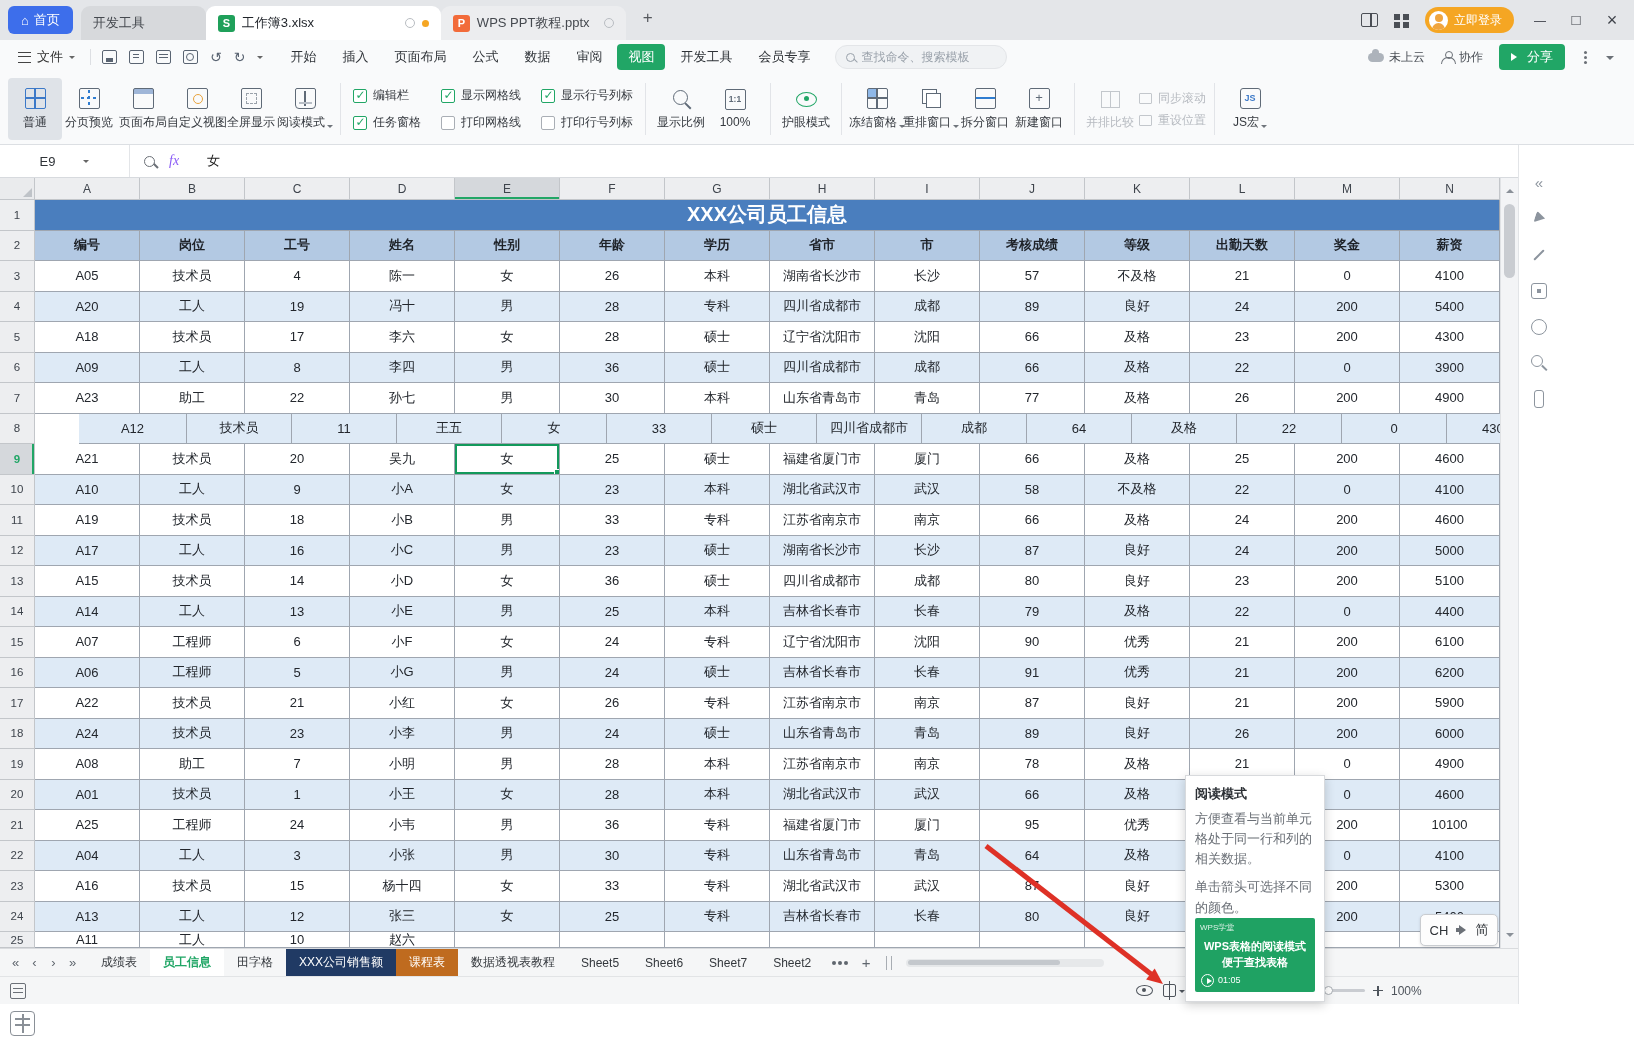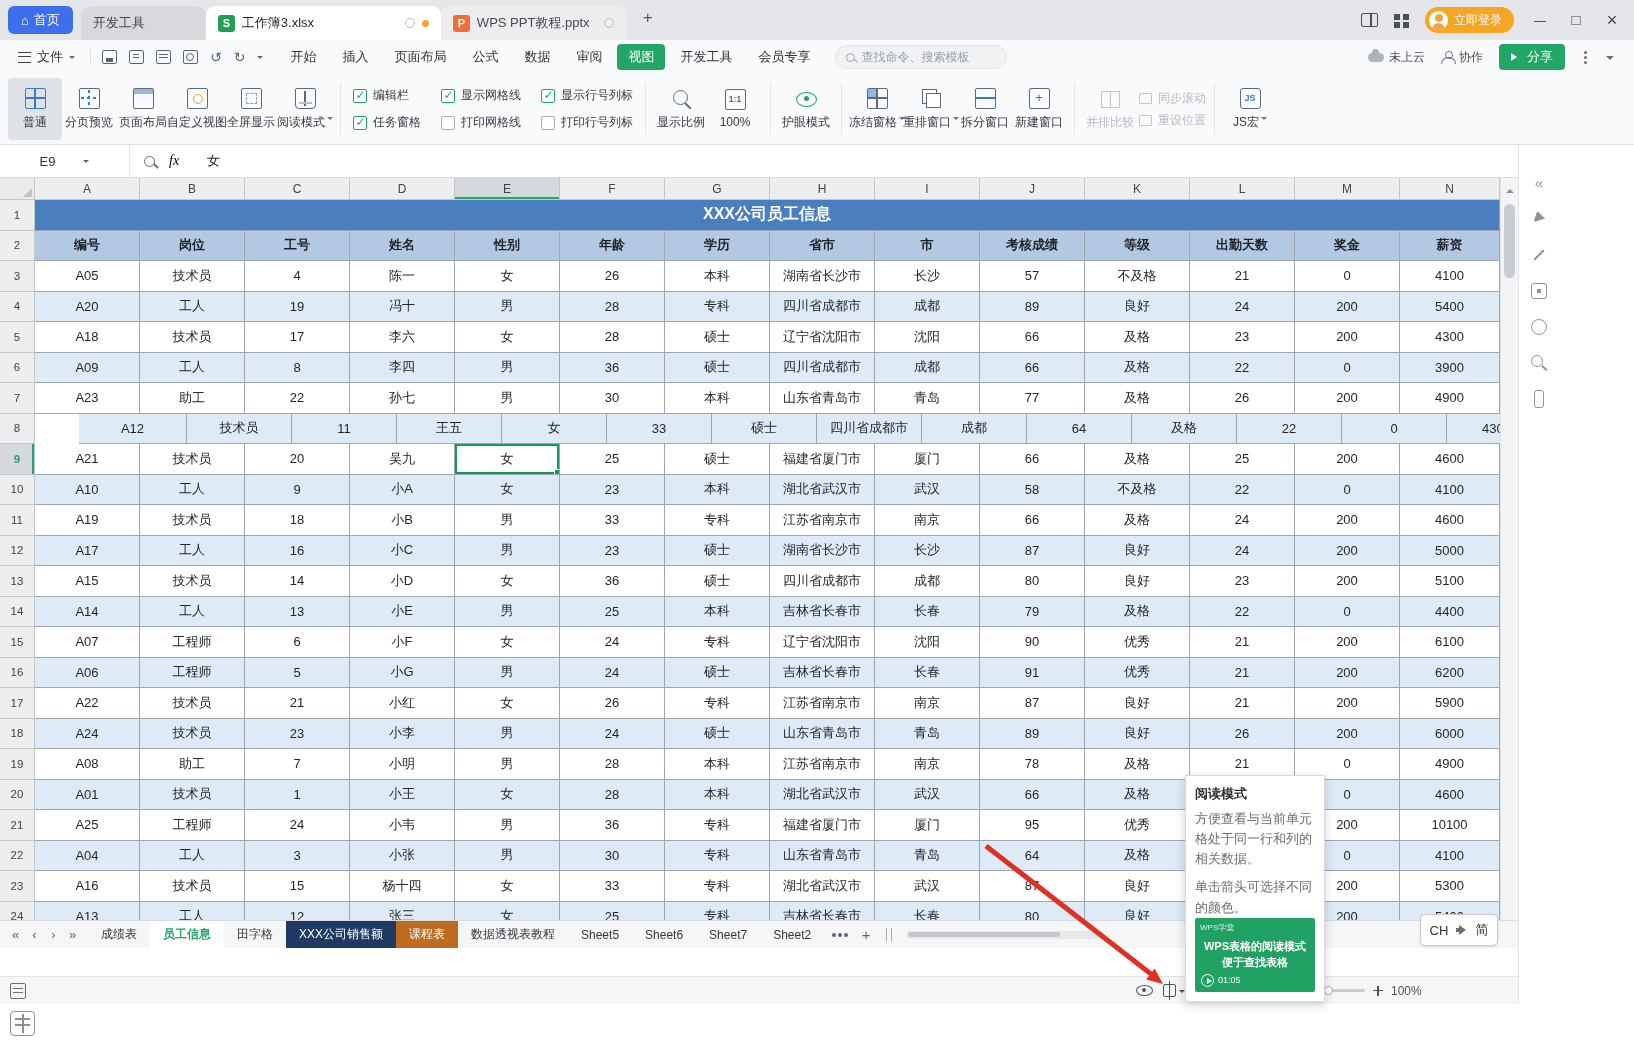--- a/index.html
+++ b/index.html
@@ -73,21 +73,21 @@
   .share-ic{width:0;height:0;border:4px solid transparent;border-left:6px solid #fff}
   .mdots{width:3px;height:3px;background:#6B7077;border-radius:50%;box-shadow:0 -5px #6B7077,0 5px #6B7077;margin:0 3px}
   .mcollapse{width:0;height:0;border:4.5px solid transparent;border-top-color:#6B7077;margin-top:5px}
 
   
   .ribbon{position:absolute;top:74px;left:0;right:0;height:71px;background:#F9FAFB;border-bottom:1px solid #DCDFE3;display:flex;align-items:center;padding:0 8px}
   .rgroup{display:flex;align-items:center;height:100%}
   .rbtn{width:54px;height:62px;display:flex;flex-direction:column;align-items:center;justify-content:center;gap:5px;border-radius:4px;font-size:12px;color:#35393F;flex:none}
   .rbtn.act{background:#DFE3E8}
   .rbtn.dis{color:#B6BAC0}
-  .rlbl{display:flex;align-items:flex-start;gap:2px;white-space:nowrap}
+  .rlbl{display:flex;align-items:flex-end;gap:2px;white-space:nowrap}
   .dd{width:0;height:0;border:3px solid transparent;border-top-color:#70757C;margin-top:3px}
   .rdiv{width:1px;height:52px;background:#E2E4E8;margin:0 8px;flex:none}
   .cbgrid{display:grid;grid-template-rows:repeat(2,auto);grid-auto-flow:column;gap:10px 20px;padding:0 4px}
   .cbitem{display:flex;align-items:center;gap:6px;font-size:12px;color:#35393F;white-space:nowrap}
   .cb{width:14px;height:14px;border:1.3px solid #A9AEB5;border-radius:2px;background:#fff;position:relative;flex:none}
   .cb.on{border-color:var(--green)}
   .cb.on::before{content:"✓";position:absolute;left:1.5px;top:-2px;color:var(--green);font-size:12px;font-weight:bold}
   .dis-stack{display:flex;flex-direction:column;justify-content:center;gap:5px;margin-left:2px}
   .dsrow{display:flex;gap:6px;align-items:center;font-size:12px;color:#B6BAC0;white-space:nowrap}
   .dsico{width:13px;height:11px;border:1.3px solid #C3C7CC;border-radius:1px;flex:none}
@@ -127,38 +127,38 @@
   .ic-pairwin::after{content:"";position:absolute;right:1px;top:3px;width:8px;height:15px;border:1.5px solid #C3C7CC}
   .ic-js{border:1.5px solid var(--gray);border-radius:3px}
   .ic-js::before{content:"JS";position:absolute;left:0;right:0;top:4px;text-align:center;font-weight:bold;font-size:9px;color:#3C79C8}
 
   
   .fbar{position:absolute;top:145px;left:0;width:1518px;height:33px;background:#fff;border-bottom:1px solid #D7DADE;display:flex;align-items:center}
   .namebox{width:130px;height:100%;border-right:1px solid #E3E5E8;display:flex;align-items:center;justify-content:center;gap:28px;font-size:13px;color:#2F3338}
   .fico{display:flex;align-items:center;gap:14px;padding:0 14px}
   .mag2{width:11px;height:11px;border:1.6px solid #6B7077;border-radius:50%;position:relative}
   .mag2::after{content:"";position:absolute;width:6px;height:1.6px;background:#6B7077;right:-5px;bottom:-1px;transform:rotate(45deg)}
-  .fx{font-style:italic;font-family:"Liberation Serif","DejaVu Serif",serif;color:#000000;font-size:14px}
+  .fx{font-style:italic;font-family:"Liberation Serif","DejaVu Serif",serif;color:#8b5cf6;font-size:14px}
   .fval{margin-left:14px;font-size:13px;color:#222}
 
   
   .colrow{position:absolute;top:178px;left:0;width:1500px;height:22px;display:flex;background:#EDEEF0}
   .corner{width:35px;height:100%;border-right:1px solid #C3C6CA;border-bottom:1px solid #C3C6CA;position:relative;background:#EAEBED;flex:none}
   .corner::before{content:"";position:absolute;right:2px;bottom:2px;border-left:9px solid transparent;border-bottom:9px solid #BFC3C8}
   .colhs{display:flex;height:100%}
   .colh{height:100%;display:flex;align-items:center;justify-content:center;font-size:12px;color:#3E444C;border-right:1px solid #C3C6CA;border-bottom:1px solid #C3C6CA;background:#EDEEF0;flex:none}
   .colh.sel{background:#D5D8DC;box-shadow:inset 0 -2px 0 var(--green)}
   .gridbody{position:absolute;top:200px;left:0;width:1500px;height:748px;background:#fff;overflow:hidden}
   .grow{display:flex;height:30.5px}
   .grow.clip{height:16px;overflow:hidden}
   .rowh{width:35px;flex:none;background:#EDEEF0;border-right:1px solid #C3C6CA;border-bottom:1px solid #C3C6CA;display:flex;align-items:center;justify-content:center;font-size:11.5px;color:#3E444C}
   .rowh.sel{background:#D5D8DC;color:var(--green);font-weight:bold;box-shadow:inset -2px 0 0 var(--green)}
   .cell{flex:none;display:flex;align-items:center;justify-content:center;font-size:13px;color:#23272D;border-right:1px solid var(--line);border-bottom:1px solid var(--line);background:#fff;position:relative;overflow:hidden;white-space:nowrap}
   .cell.band{background:var(--band)}
-  .cell.title{background:var(--title);color:#fff;font-weight:bold;font-size:16px}
+  .cell.title{background:var(--title);color:#fff;font-weight:bold;font-size:20px}
   .cell.hdr{background:var(--hdrblue);font-weight:bold;color:#1E2228}
   .cell.active{box-shadow:inset 0 0 0 2px #12995B;z-index:2}
   .fill{position:absolute;right:-1px;bottom:-1px;width:6px;height:6px;background:#12995B;border:1px solid #fff;z-index:3}
 
   
   .vscroll{position:absolute;left:1500px;top:178px;width:18px;height:770px;background:#F3F4F6;border-left:1px solid #E0E2E5}
   .vs-up{position:absolute;left:5px;top:7px;width:0;height:0;border:4px solid transparent;border-bottom-color:#8A9098}
   .vs-down{position:absolute;left:5px;bottom:7px;width:0;height:0;border:4px solid transparent;border-top-color:#8A9098}
   .vs-thumb{position:absolute;left:3px;right:3px;top:26px;height:74px;background:#C9CCD1;border-radius:6px}
 
@@ -170,21 +170,21 @@
   .s0::before{content:"«";border:none;inset:0;text-align:center;line-height:20px;font-size:15px;color:#707A86}
   .s1::before{content:"";border:none;inset:auto;left:6px;top:3px;width:0;height:0;border-left:10px solid #707A86;border-top:5px solid transparent;border-bottom:7px solid transparent;transform:rotate(18deg)}
   .s2::before{content:"";border:none;inset:auto;left:3px;top:9px;width:14px;height:2px;background:#707A86;transform:rotate(-45deg);border-radius:1px}
   .s3::after{content:"";position:absolute;left:8px;top:8px;width:4px;height:4px;background:#707A86}
   .s4::before{border-radius:50%}
   .s5::before{inset:2px 6px 6px 2px;border-radius:50%}
   .s5::after{content:"";position:absolute;width:7px;height:1.6px;background:#707A86;right:1px;bottom:4px;transform:rotate(45deg)}
   .s6::before{inset:1px 5px;border-radius:3px}
 
   
-  .stbar{position:absolute;left:0;top:920px;width:1518px;height:28px;background:#F5F6F7;border-top:1px solid #D9DBDE;display:flex;align-items:center;font-size:12px;color:#33373C}
+  .stbar{position:absolute;left:0;top:948px;width:1518px;height:28px;background:#F5F6F7;border-top:1px solid #D9DBDE;display:flex;align-items:center;font-size:12px;color:#33373C}
   .snav{display:flex;align-items:center;padding:0 6px}
   .snav span{width:19px;text-align:center;color:#5F666E;font-size:13px}
   .sn-first::before{content:"«"} .sn-prev::before{content:"‹"} .sn-next::before{content:"›"} .sn-last::before{content:"»"}
   .stabs{display:flex;height:100%}
   .stab{height:100%;display:flex;align-items:center;padding:0 13px;white-space:nowrap}
   .stab.active{background:#fff;color:var(--green);font-weight:bold}
   .stab.colored{color:#fff}
   .smore{width:4px;height:4px;background:#5F666E;border-radius:50%;box-shadow:-6px 0 #5F666E,6px 0 #5F666E;margin:0 14px}
   .sadd{width:20px;text-align:center;color:#5F666E;font-size:15px}
   .sadd::before{content:"+"}

